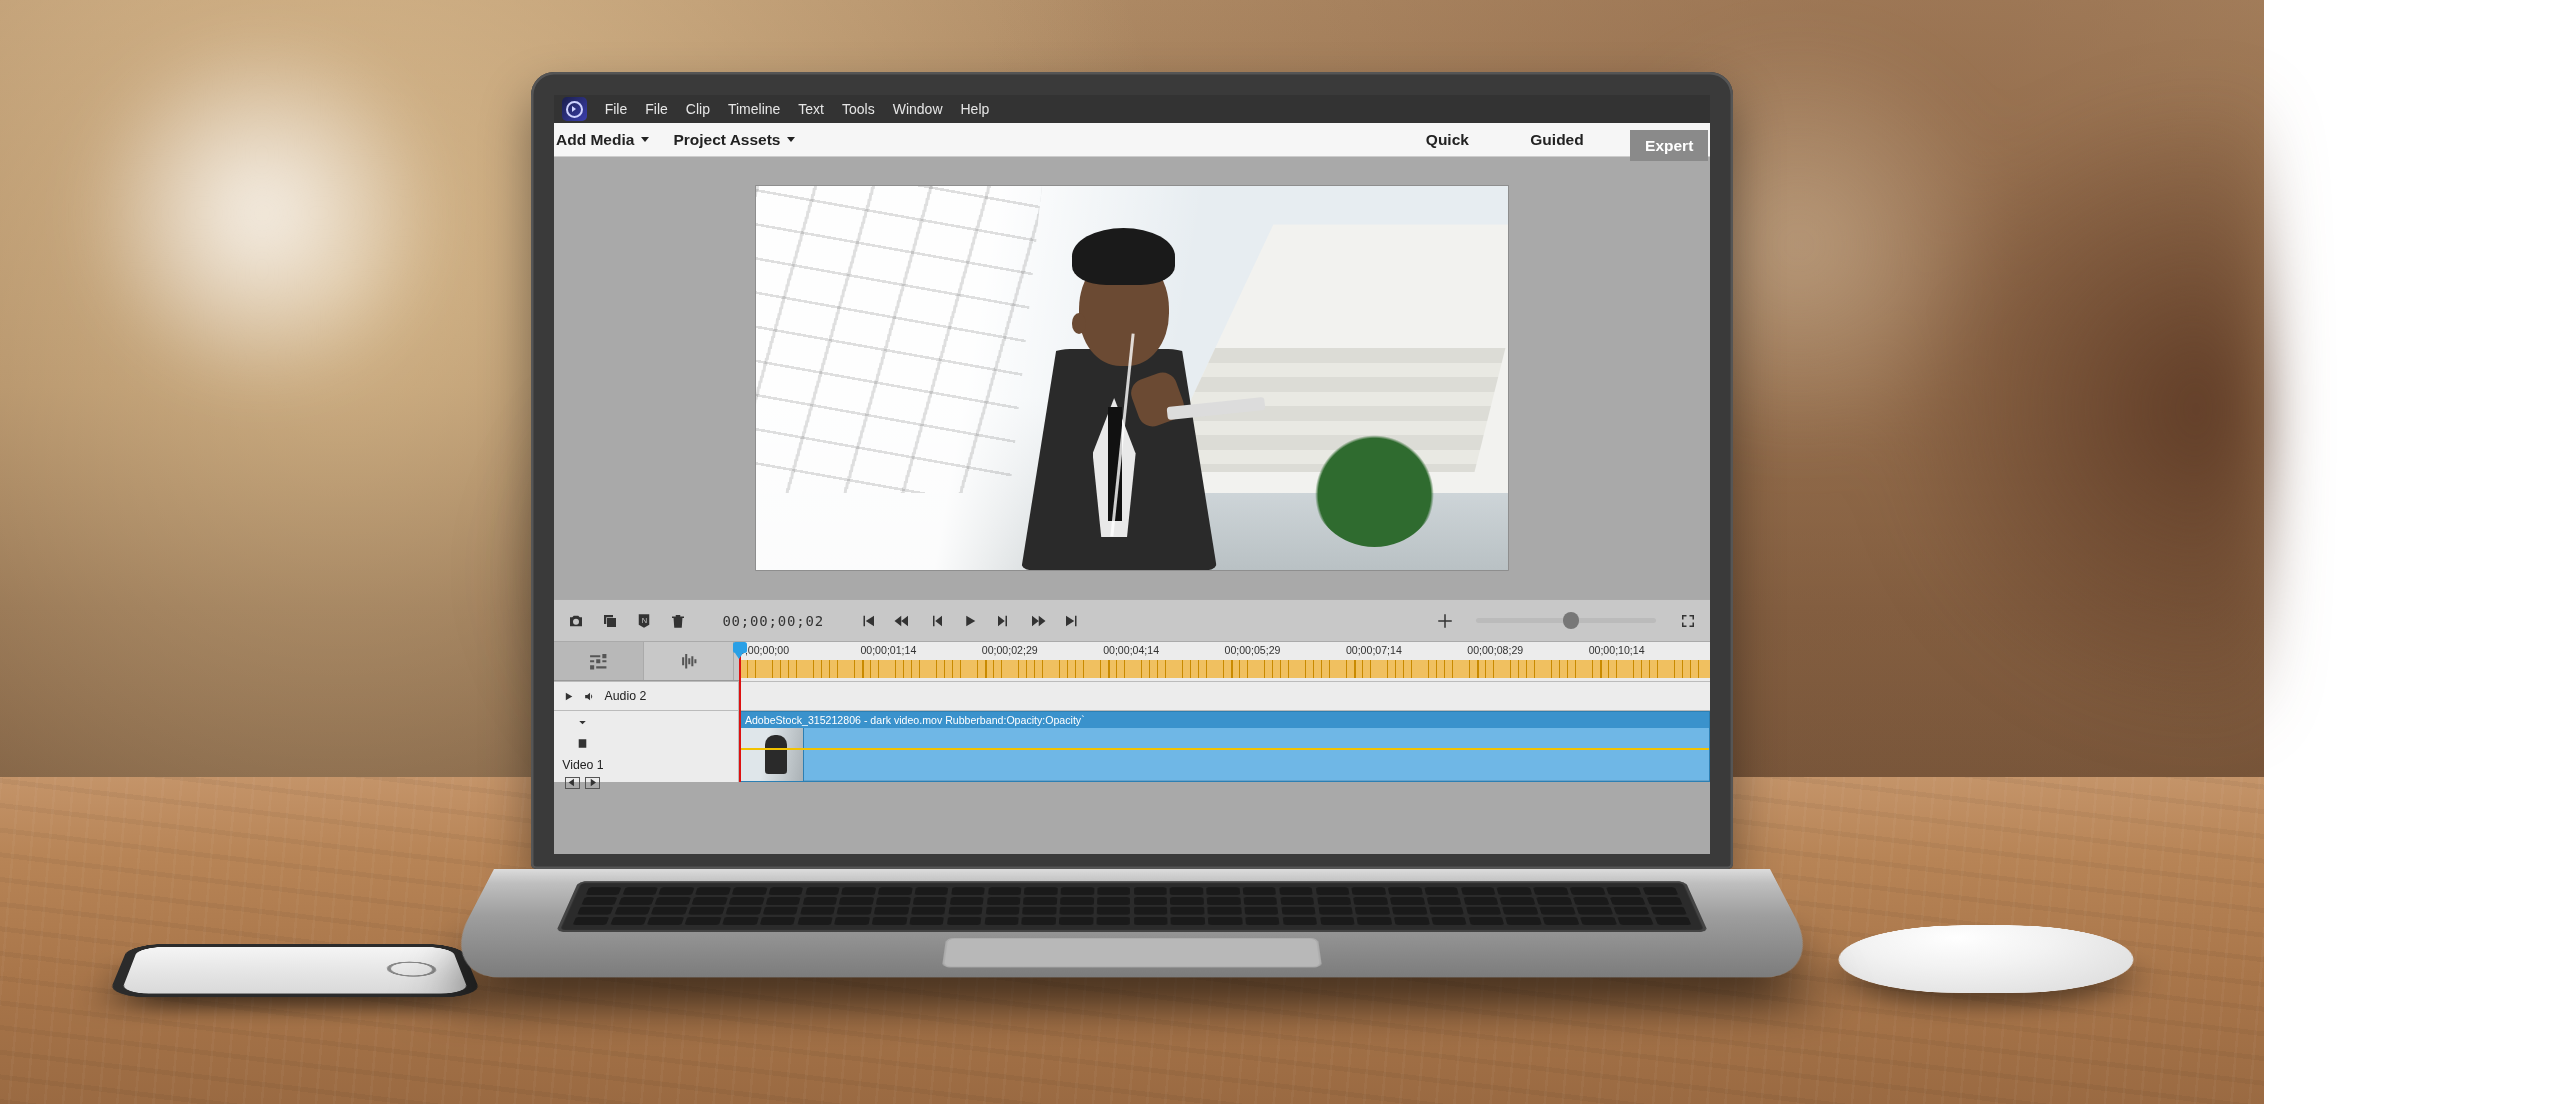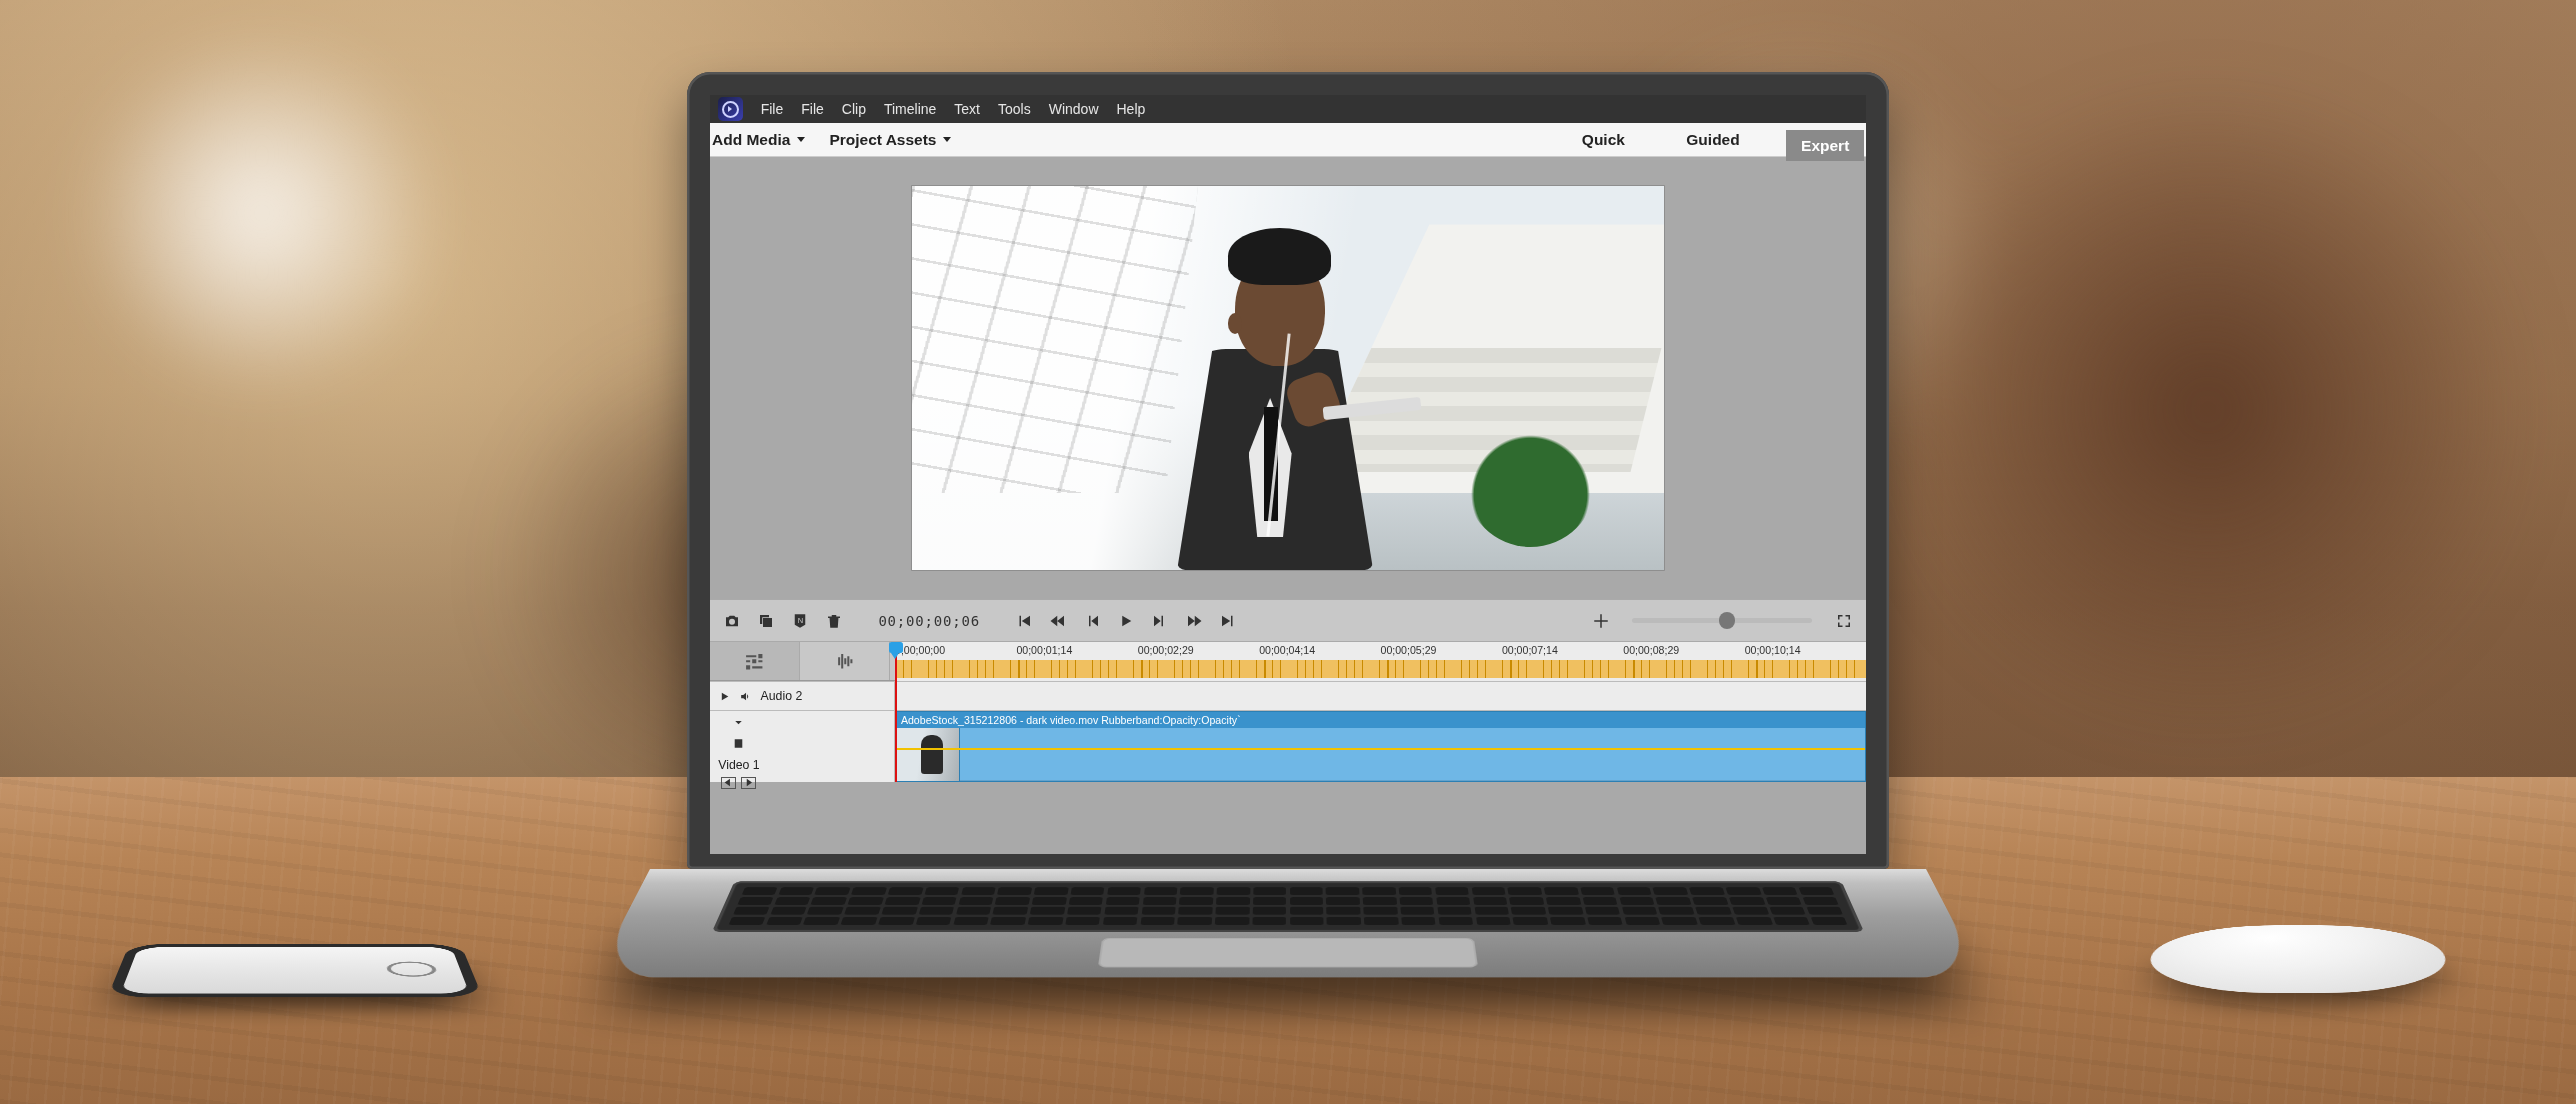--- a/index.html
+++ b/index.html
@@ -1,20 +1,20 @@
 <!DOCTYPE html>
 <html style="font-size:13px"><head>
 <meta charset="utf-8">
 <style>
   * { margin:0; padding:0; box-sizing:border-box; font-family: Arial, Helvetica, sans-serif; }
   html,body { width:2576px; height:1104px; overflow:hidden; }
 
   
   .scene {
-    width:2576px; height:1104px; position:relative;
+    width:2264px; height:1104px; position:relative;
     background:
       radial-gradient(circle at 15% 25%, rgba(255,230,180,.55), transparent 40%),
       radial-gradient(circle at 85% 20%, rgba(140,100,70,.7), transparent 45%),
       linear-gradient(180deg, #b08c66 0%, #9a7550 35%, #7d5a3c 55%, #5b3e28 100%);
     filter:none;
   }
   .bg-blur {
     position:absolute; inset:0;
     background:
       radial-gradient(circle at 262px 213px, rgba(255,255,255,.85), transparent 180px),
@@ -325,21 +325,21 @@
                 <path d="M5 3h14v14l-7 4-7-4z"></path>
                 <text x="9" y="14" font-size="10" fill="#c8c8c8">N</text>
               </svg>
           </span>
           <span class="ticon">
             <svg viewBox="0 0 24 24">
                 <path d="M6 7h12l-1 14H7z M9 4h6v2H9z M4 6h16v2H4z"></path>
               </svg>
           </span>
 
-          <span class="tc">00;00;00;06</span>
+          <span class="tc">00;00;00;02</span>
 
           <span class="ticon">
               <svg viewBox="0 0 24 24">
                 <path d="M6 5h2v14H6zM20 5v14L9 12z"></path>
               </svg>
             </span>
           <span class="ticon">
               <svg viewBox="0 0 24 24">
                 <path d="M11 12L20 5v14zM2 12l9-7v14z"></path>
               </svg>

